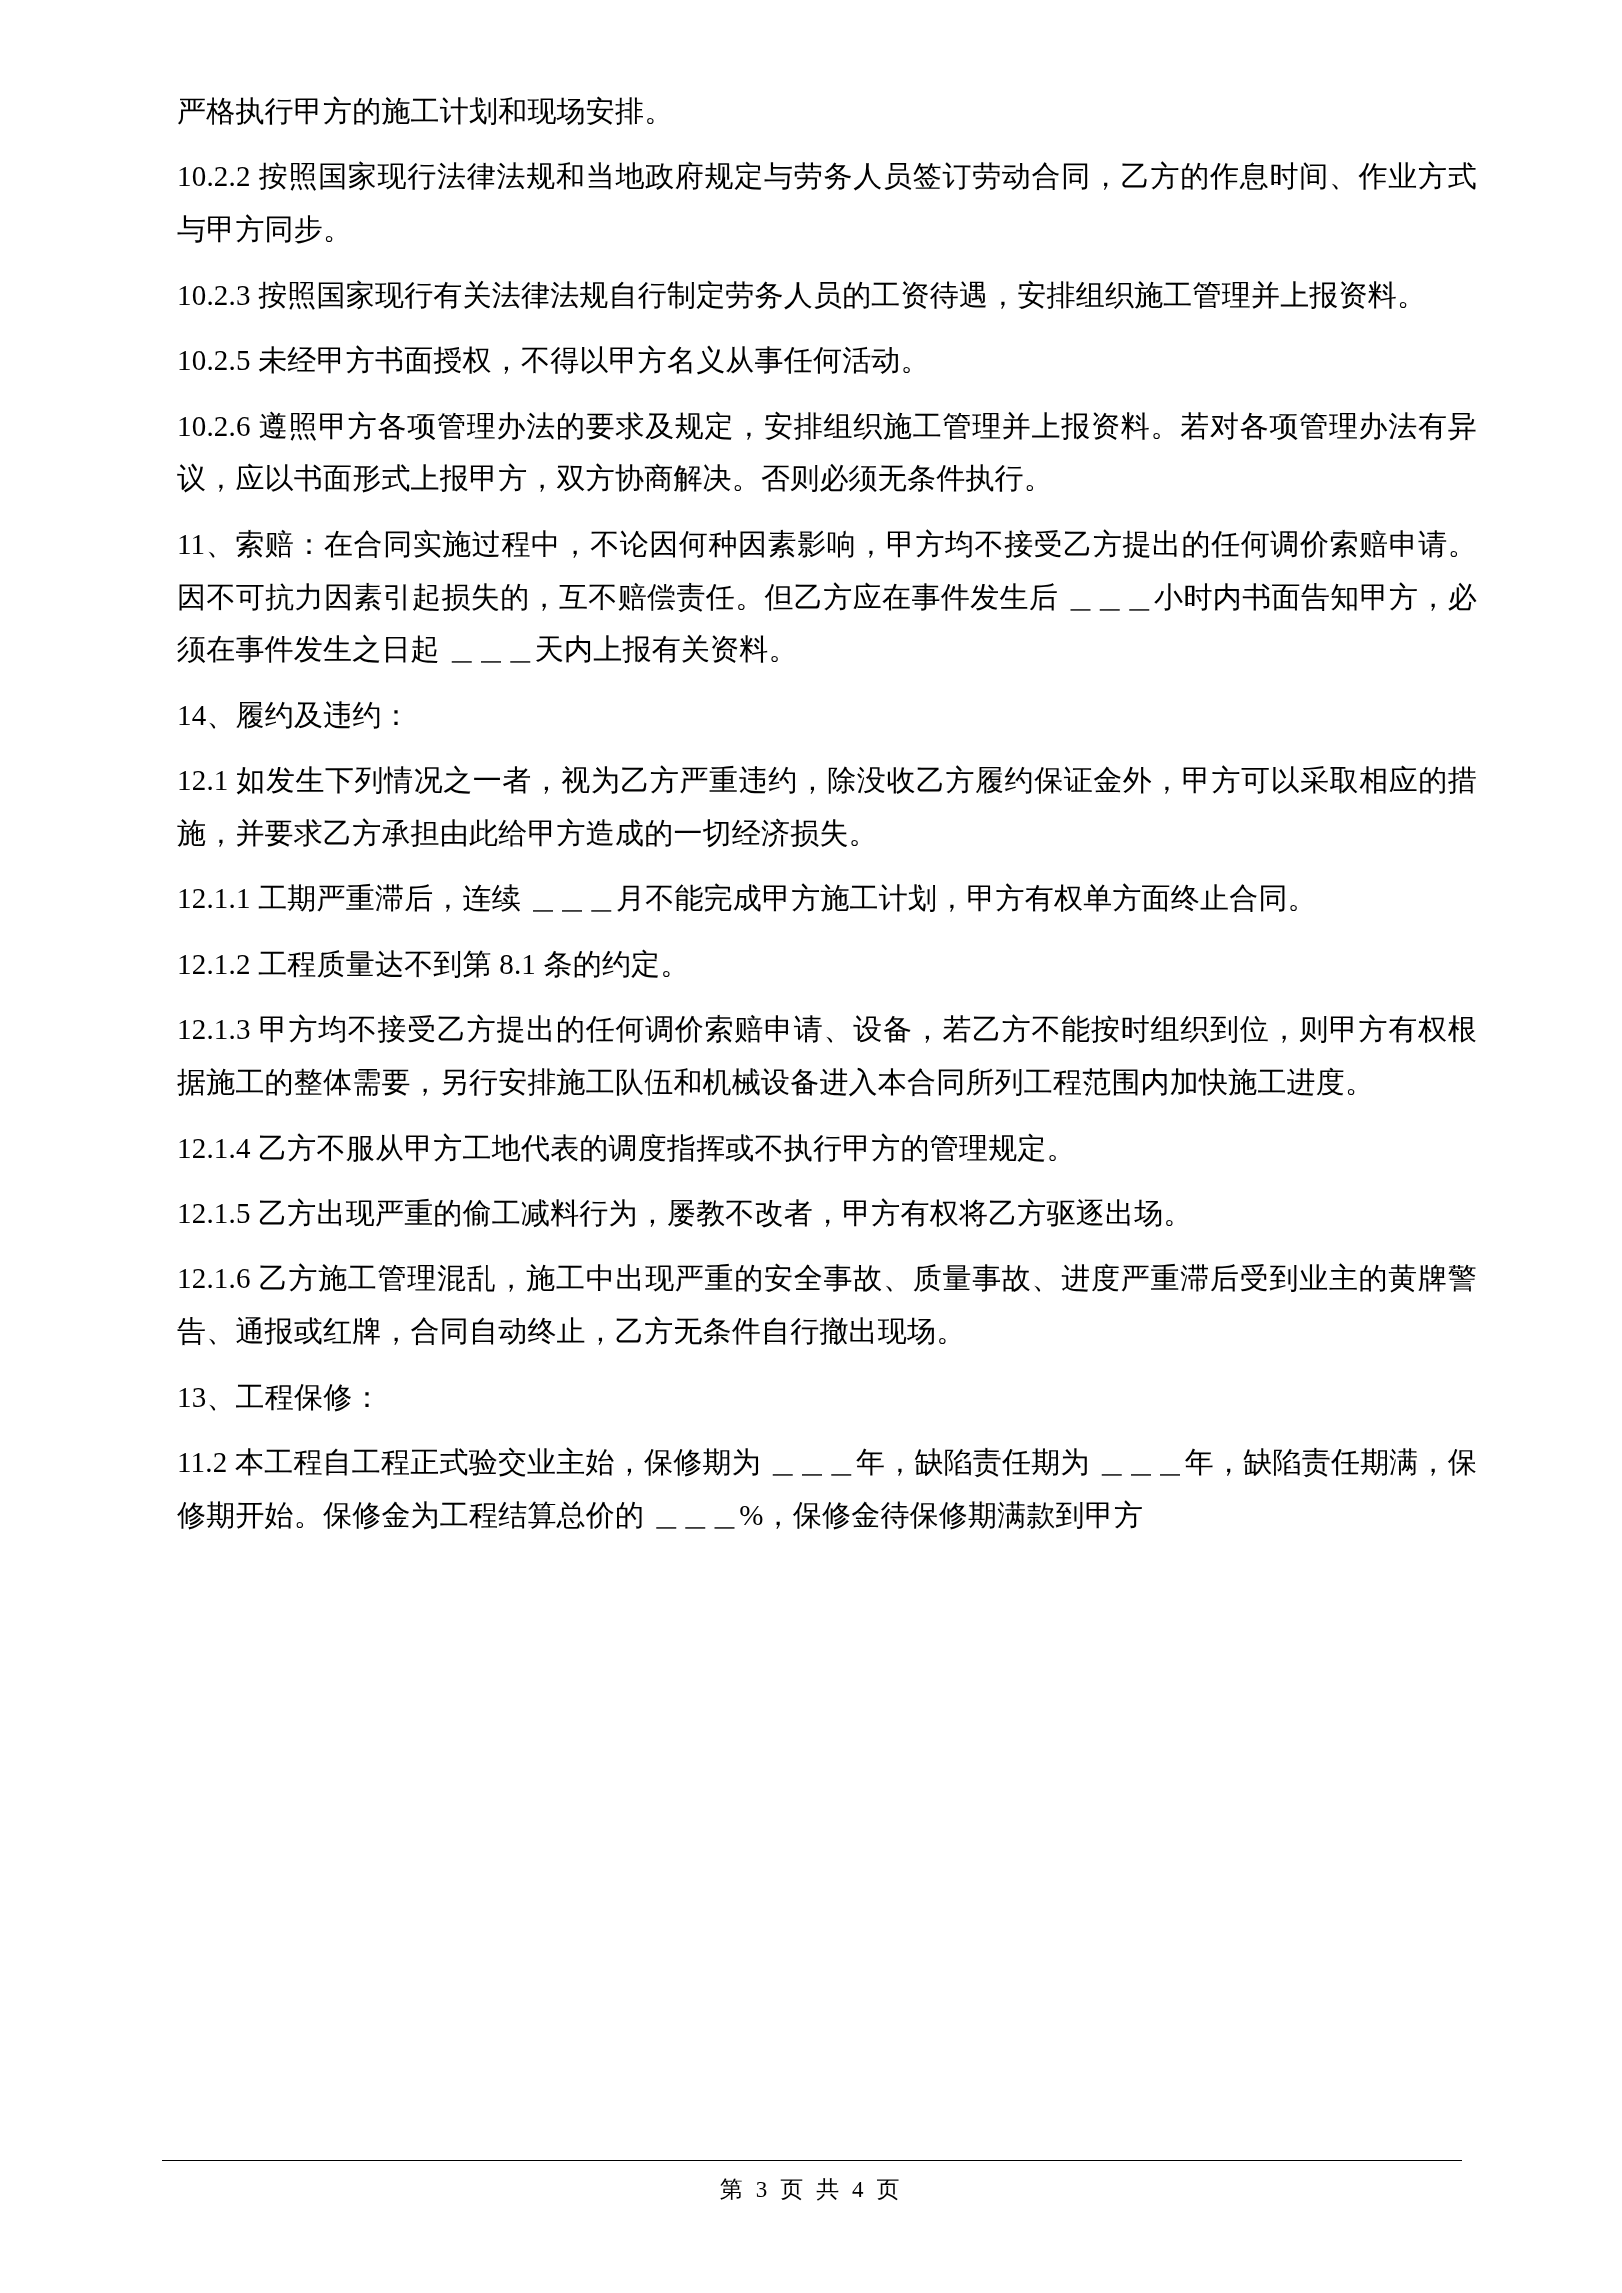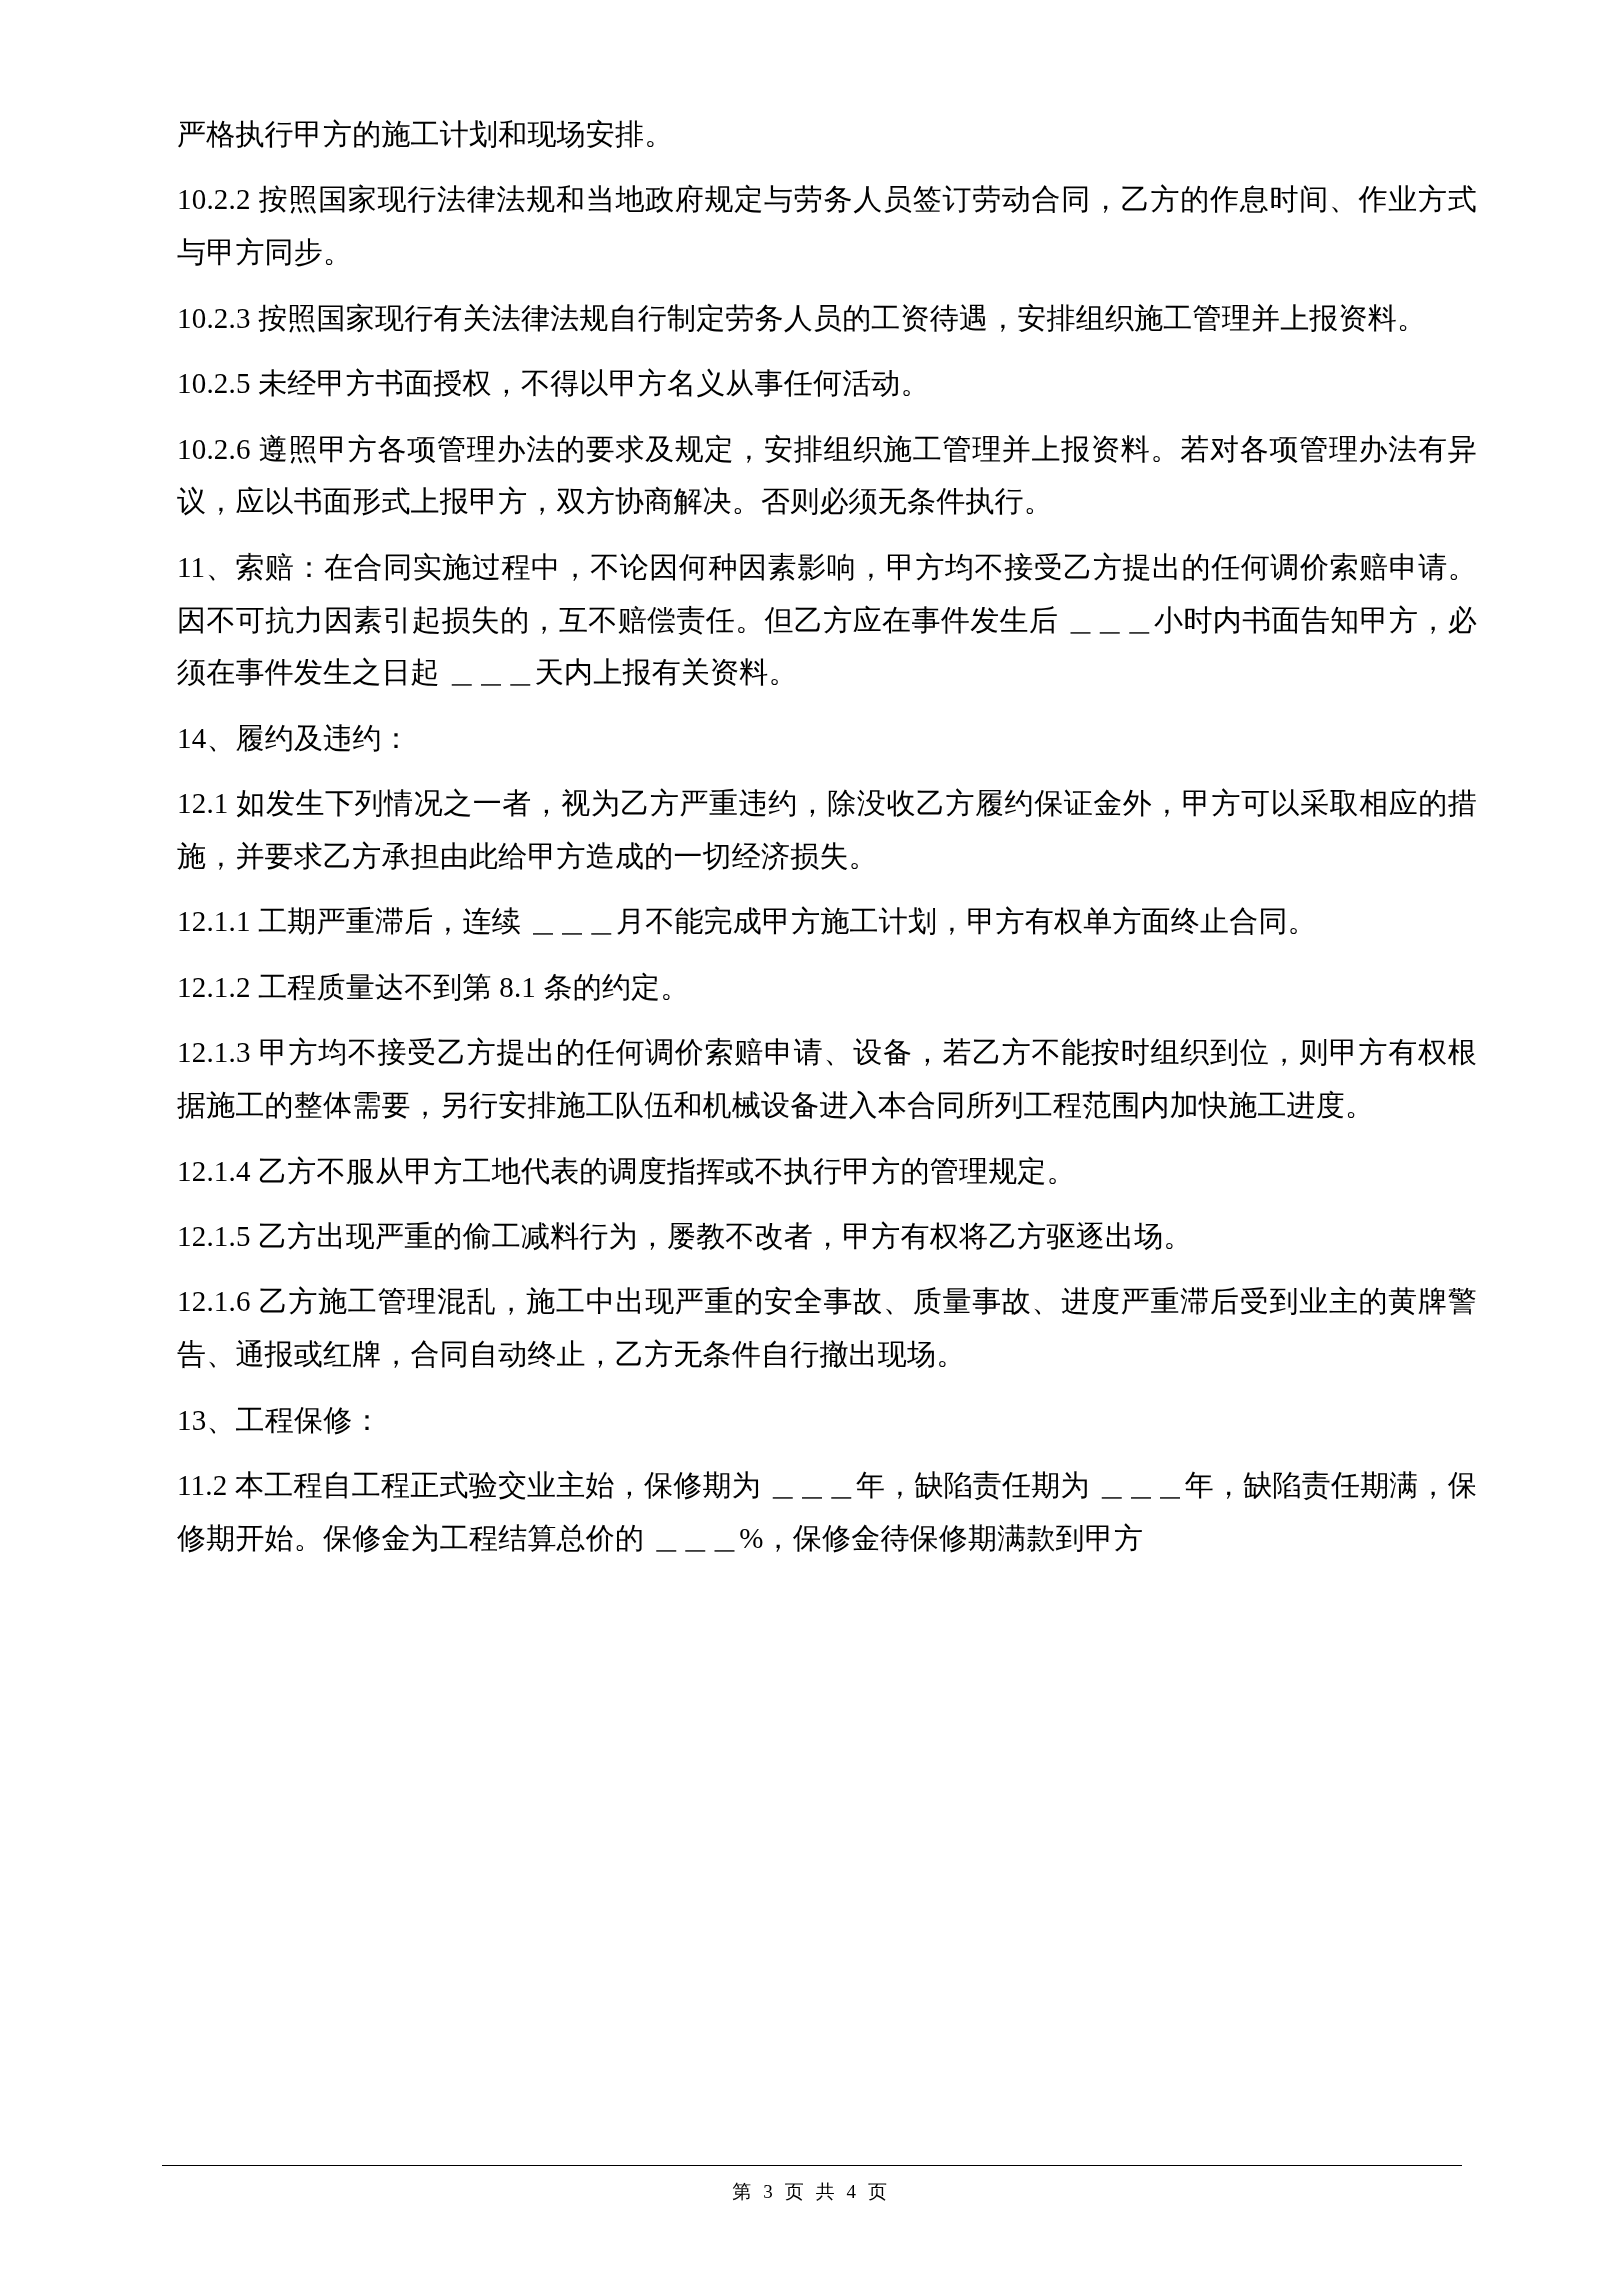--- a/index.html
+++ b/index.html
@@ -10,21 +10,21 @@
   body {
     font-family: "Liberation Serif", "DejaVu Serif", serif;
     color: #000000;
   }
   .page {
     width: 1623px;
     height: 2294px;
     position: relative;
     background: #ffffff;
     box-sizing: border-box;
-    padding: 108px 145px 0 177px;
+    padding: 85px 145px 0 177px;
     overflow: hidden;
   }
   .doc-body {
     width: 1300px;
   }
   .para {
     font-size: 29px;
     line-height: 1.82;
     text-align: justify;
     text-justify: inter-ideograph;
@@ -38,21 +38,21 @@
     right: 0;
     bottom: 89px;
     text-align: center;
   }
   .footer-line {
     width: 1300px;
     margin: 0 auto 12.7px auto;
     border-top: 0.9px solid #000000;
   }
   .footer-text {
-    font-size: 19px;
+    font-size: 23px;
     letter-spacing: 3.6px;
     font-family: "Liberation Serif", "DejaVu Serif", serif;
   }
 </style>
 </head>
 <body>
 
 <div class="page">
   <div class="doc-body">
     <p class="para">严格执行甲方的施工计划和现场安排。</p>

